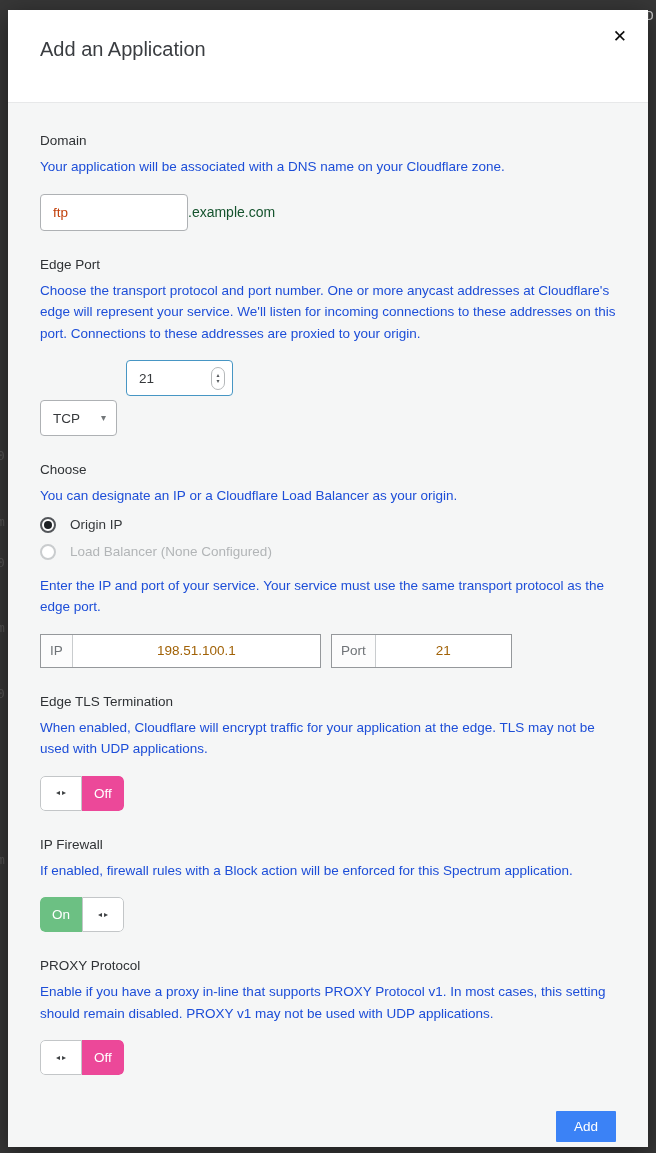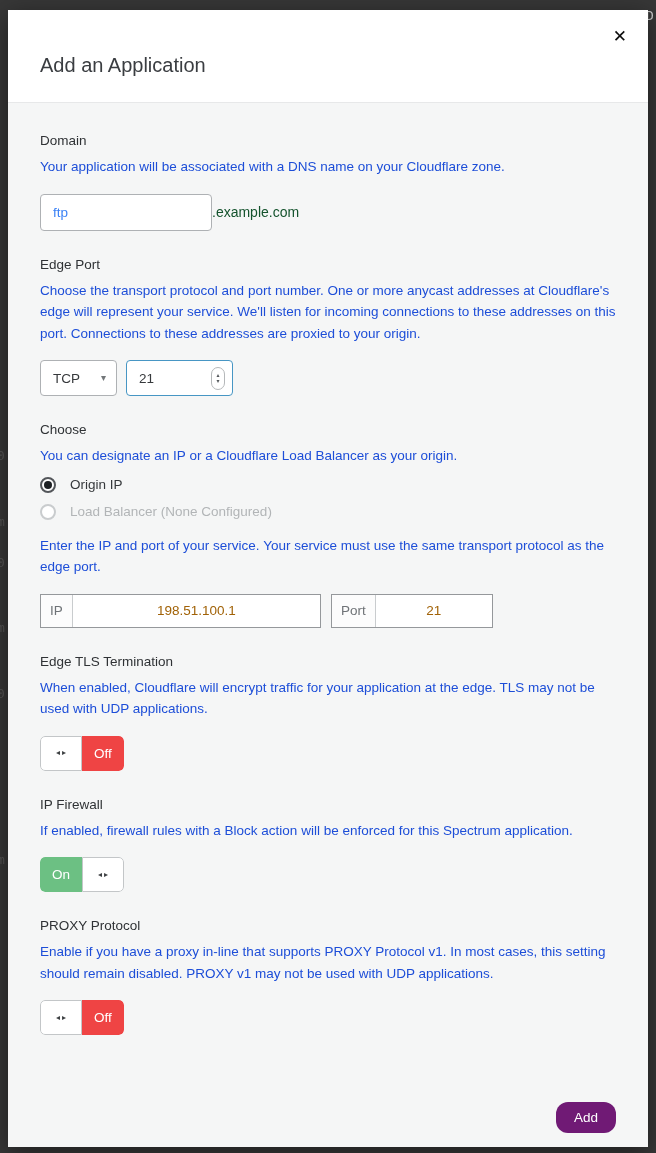--- a/index.html
+++ b/index.html
@@ -18,47 +18,47 @@
 
   .modal {
     position: absolute; left: 8px; top: 10px; width: 640px; height: 1137px;
     background: #f5f6f6; box-shadow: 0 6px 24px rgba(0,0,0,.45);
     display: flex; flex-direction: column;
   }
   .modal-header {
     background: #fff; height: 93px; flex: 0 0 auto; position: relative;
     border-bottom: 1px solid #e7e8e9;
   }
-  .modal-title { position: absolute; left: 32px; top: 44px; font-size: 20px; font-weight: 400; color: #3a3d41; }
+  .modal-title { position: absolute; left: 32px; top: 28px; font-size: 20px; font-weight: 400; color: #3a3d41; }
   .close-btn {
     position: absolute; right: 21px; top: 18px; font-size: 17px; font-weight: bold;
     color: #0c0c0c; background: none; border: none; cursor: pointer; line-height: 1;
     font-family: "DejaVu Sans", sans-serif;
   }
   .modal-body { padding: 30px 32px 0 32px; flex: 1 1 auto; }
 
   .section { margin-bottom: 26px; }
   .section-label { font-size: 13.5px; font-weight: normal; color: #2f3235; margin-bottom: 8px; }
   .section-desc { font-size: 13.5px; color: #1d4ed8; line-height: 21.5px; max-width: 578px; margin-bottom: 16px; }
 
   
   .domain-row { display: flex; align-items: center; }
   .text-input {
-    width: 172px; height: 37px; border: 1px solid #aeb1b4; border-radius: 4px;
-    background: #fff; font: 13.5px "Liberation Sans", sans-serif; color: #3b82f6;
+    width: 148px; height: 37px; border: 1px solid #aeb1b4; border-radius: 4px;
+    background: #fff; font: 13.5px "Liberation Sans", sans-serif; color: #c2410c;
     padding: 0 12px; outline: none;
   }
   .domain-suffix { font-size: 14px; color: #14532d; }
 
   
   .edgeport-row { display: flex; gap: 9px; }
   .select-box {
     width: 77px; height: 36px; border: 1px solid #aeb1b4; border-radius: 4px;
     background: #fff; display: flex; align-items: center; justify-content: space-between;
-    padding: 0 10px 0 12px; font-size: 13.5px; color: #36393c; cursor: pointer;
+    padding: 0 10px 0 12px; font-size: 13.5px; color: #36393c; cursor: pointer; margin-top: 40px;
   }
   .chevron { color: #73777a; font-size: 10px; line-height: 1; }
   .number-wrap {
     width: 107px; height: 36px; border: 1.5px solid #4796c4; border-radius: 4px;
     background: #fff; display: flex; align-items: center; padding: 0 7px 0 4px;
   }
   .number-wrap input {
     flex: 1; min-width: 0; border: none; outline: none; background: transparent;
     font: 13.5px "Liberation Sans", sans-serif; color: #36393c; padding: 0 0 0 8px;
   }
@@ -86,43 +86,43 @@
   .input-group { display: flex; align-items: stretch; height: 34px; border: 1px solid #95989b; background: #fff; }
   .input-prefix {
     display: flex; align-items: center; padding: 4px 9px; color: #6f7377;
     font-size: 13.5px; border-right: 1px solid #c9ccce; background: #fcfcfc;
   }
   .input-group input {
     border: none; outline: none; background: transparent; flex: 1; min-width: 0;
     font: 13.5px "Liberation Sans", sans-serif; color: #a16207; padding: 0 12px; text-align: center;
   }
   .ip-group { width: 281px; }
-  .portfield-group { width: 162px; }
+  .portfield-group { width: 181px; }
 
   
   .toggle { display: flex; width: 84px; height: 35px; border-radius: 5px; overflow: hidden; cursor: pointer; }
   .toggle-handle {
     width: 42px; background: #fff; border: 1px solid #c3c6c8;
     display: flex; align-items: center; justify-content: center; gap: 2px;
   }
   .toggle-handle span { font-size: 8px; color: #3d4043; line-height: 1; }
   .toggle-state {
     width: 42px; display: flex; align-items: center; justify-content: center;
     font-size: 13.5px; color: #fff;
   }
   .toggle.off .toggle-handle { border-radius: 5px 0 0 5px; }
-  .toggle.off .toggle-state { background: #ef4444; border-radius: 0 5px 5px 0; }
+  .toggle.off .toggle-state { background: #ec4899; border-radius: 0 5px 5px 0; }
   .toggle.on .toggle-state { background: #6cc083; border-radius: 5px 0 0 5px; }
   .toggle.on .toggle-handle { border-radius: 0 5px 5px 0; }
 
   
   .modal-footer { display: flex; justify-content: flex-end; padding: 10px 32px 14px; }
   .add-btn {
-    width: 60px; height: 31px; background: #701a75; color: #fff; border: none;
-    border-radius: 12px; font: 13.5px "Liberation Sans", sans-serif; cursor: pointer;
+    width: 60px; height: 31px; background: #3b82f6; color: #fff; border: none;
+    border-radius: 1px; font: 13.5px "Liberation Sans", sans-serif; cursor: pointer;
   }
 </style>
 </head>
 <body>
 
 <div>
   <span class="backdrop-fragment" style="top:448px">0</span>
   <span class="backdrop-fragment" style="top:514px">m</span>
   <span class="backdrop-fragment" style="top:555px">0</span>
   <span class="backdrop-fragment" style="top:620px">m</span>

